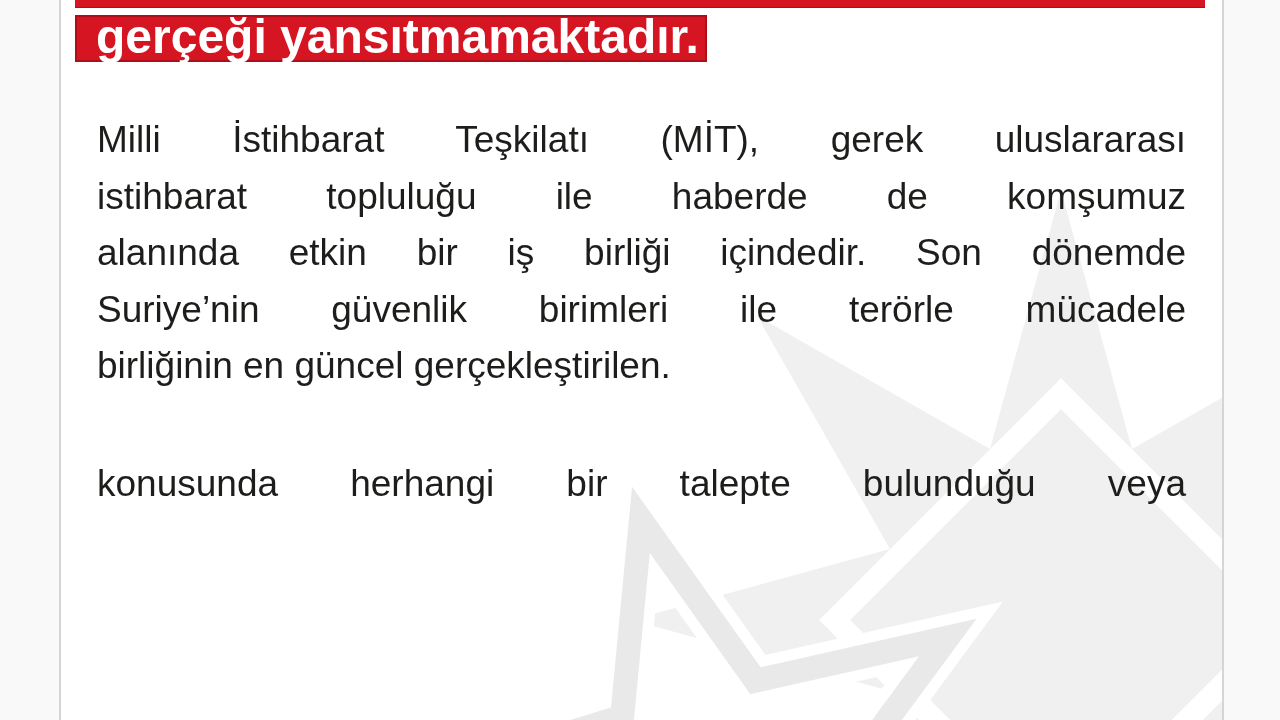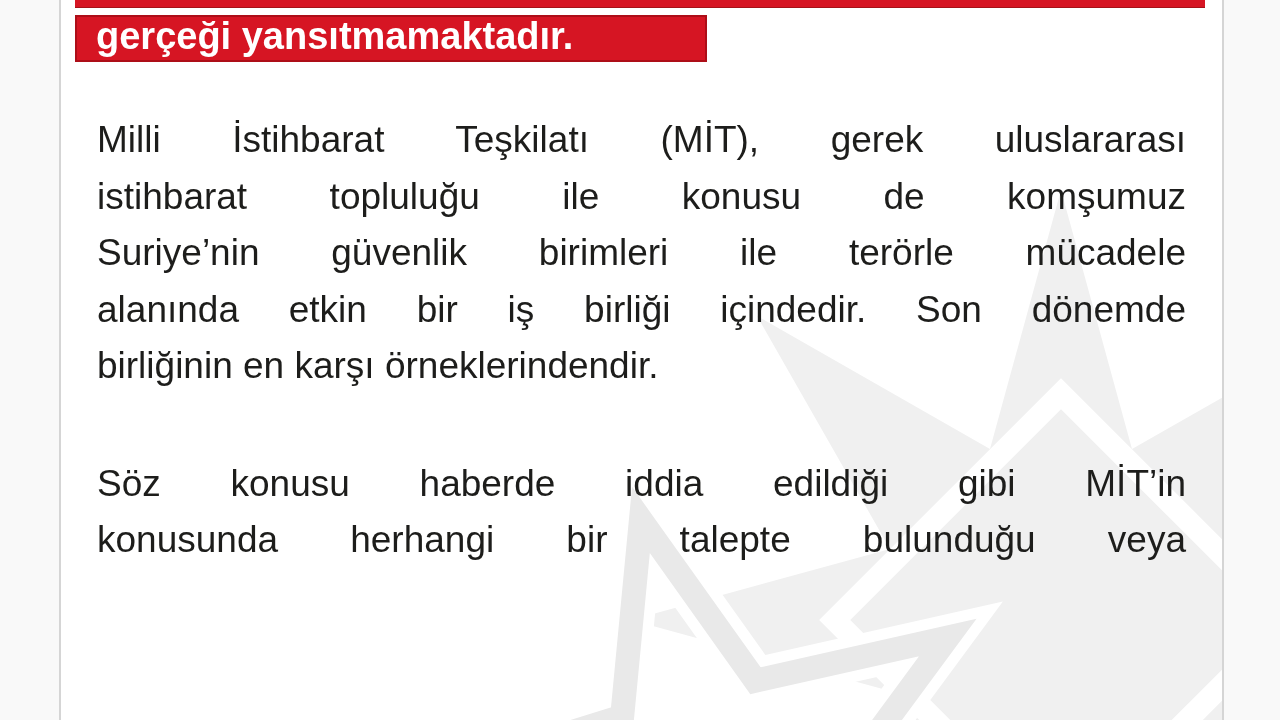--- a/index.html
+++ b/index.html
@@ -44,21 +44,21 @@
     width: 632px; height: 47px;
     background: #d61523;
     border: 2px solid rgba(140, 10, 16, 0.55);
     box-sizing: border-box;
     display: flex; align-items: center;
     padding-left: 19px;
     z-index: 2;
   }
   .headline-box .headline-text {
     color: #ffffff;
-    font-size: 38px;
+    font-size: 48px;
     font-weight: bold;
     letter-spacing: 0px;
     white-space: nowrap;
     transform: translateY(-2px);
   }
   .body-text {
     position: absolute; left: 36px; right: 36px; top: 0;
     z-index: 1;
     color: #1d1d1b;
     font-size: 37px;
@@ -102,26 +102,25 @@
     <div class="headline-strip"></div>
 
     <div class="headline-box">
       <span class="headline-text">gerçeği yansıtmamaktadır.</span>
     </div>
 
     <div class="body-text">
 
       <div class="para first">
         <div class="line">Milli İstihbarat Teşkilatı (MİT), gerek uluslararası</div>
-        <div class="line">istihbarat topluluğu ile konusu de komşumuz</div>
+        <div class="line">istihbarat topluluğu ile haberde de komşumuz</div>
+        <div class="line">alanında etkin bir iş birliği içindedir. Son dönemde</div>
         <div class="line">Suriye’nin güvenlik birimleri ile terörle mücadele</div>
-        <div class="line">alanında etkin bir iş birliği içindedir. Son dönemde</div>
-        <div class="line flush-left">birliğinin en karşı örneklerindendir.</div>
+        <div class="line flush-left">birliğinin en güncel gerçekleştirilen.</div>
       </div>
 
       <div class="para second">
-        <div class="line">Söz konusu haberde iddia edildiği gibi MİT’in</div>
         <div class="line">konusunda herhangi bir talepte bulunduğu veya</div>
       </div>
 
     </div>
   </div>
 </div>
 
 </body></html>

